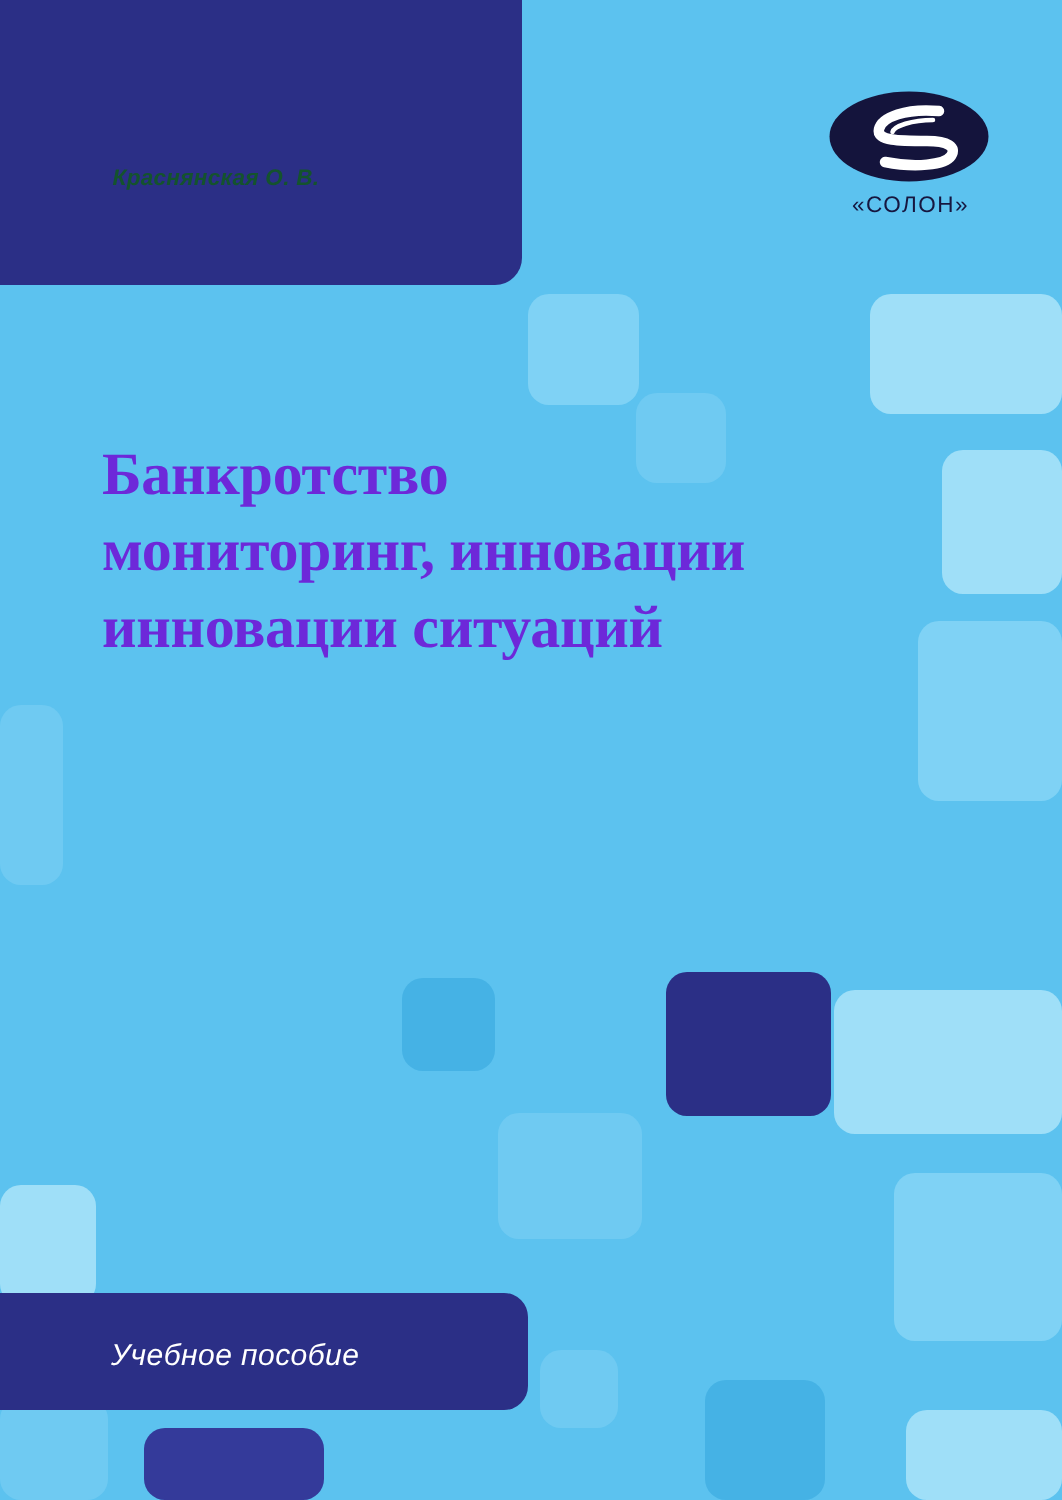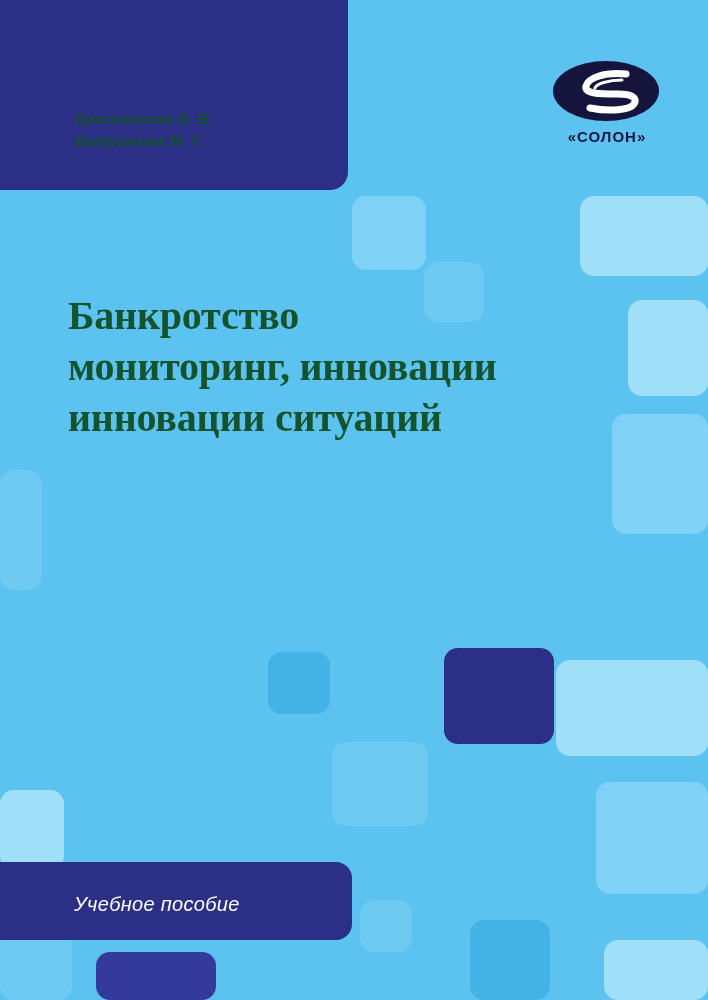--- a/index.html
+++ b/index.html
@@ -62,31 +62,31 @@
   }
   .publisher-mark {
     width: 108px;
     height: 62px;
     display: block;
   }
   .publisher-name {
     margin-top: 6px;
     color: #16163f;
     font-size: 15px;
-    font-weight: bold;
+    font-weight: normal;
     letter-spacing: 1px;
   }
 
   
   .title {
     position: absolute;
     left: 68px;
     top: 290px;
     width: 580px;
-    color: #14532d;
+    color: #6d28d9;
     font-family: "Liberation Serif", serif;
     font-size: 40px;
     font-weight: bold;
     line-height: 1.28;
     letter-spacing: -0.2px;
   }
   .title div { white-space: nowrap; }
 
   
   .subtitle-panel {
@@ -130,21 +130,20 @@
   <div class="deco pale" style="left:0px; top:790px; width:64px; height:80px;"></div>
   <div class="deco light" style="left:360px; top:900px; width:52px; height:52px;"></div>
   <div class="deco mid" style="left:470px; top:920px; width:80px; height:80px;"></div>
   <div class="deco dark2" style="left:96px; top:952px; width:120px; height:48px;"></div>
   <div class="deco light" style="left:0px; top:932px; width:72px; height:68px;"></div>
   <div class="deco pale" style="left:604px; top:940px; width:104px; height:60px;"></div>
 
   <div class="author-panel"></div>
   <div class="author-names">
     <div>Краснянская О. В.</div>
-    <div>Витушкина М. Г.</div>
   </div>
 
   <div class="publisher">
     <svg class="publisher-mark" viewBox="0 0 108 62">
       <ellipse cx="54" cy="31" rx="53" ry="30" fill="#14143c"></ellipse>
       <path d="M74 14 C52 12, 36 18, 34 26 C32 34, 48 34, 66 34 C80 34, 86 38, 82 44 C78 50, 58 52, 38 48" fill="none" stroke="#ffffff" stroke-width="7" stroke-linecap="round"></path>
       <path d="M70 20 C56 20, 44 24, 43 28" fill="none" stroke="#ffffff" stroke-width="3" stroke-linecap="round"></path>
     </svg>
     <div class="publisher-name">«СОЛОН»</div>
   </div>

